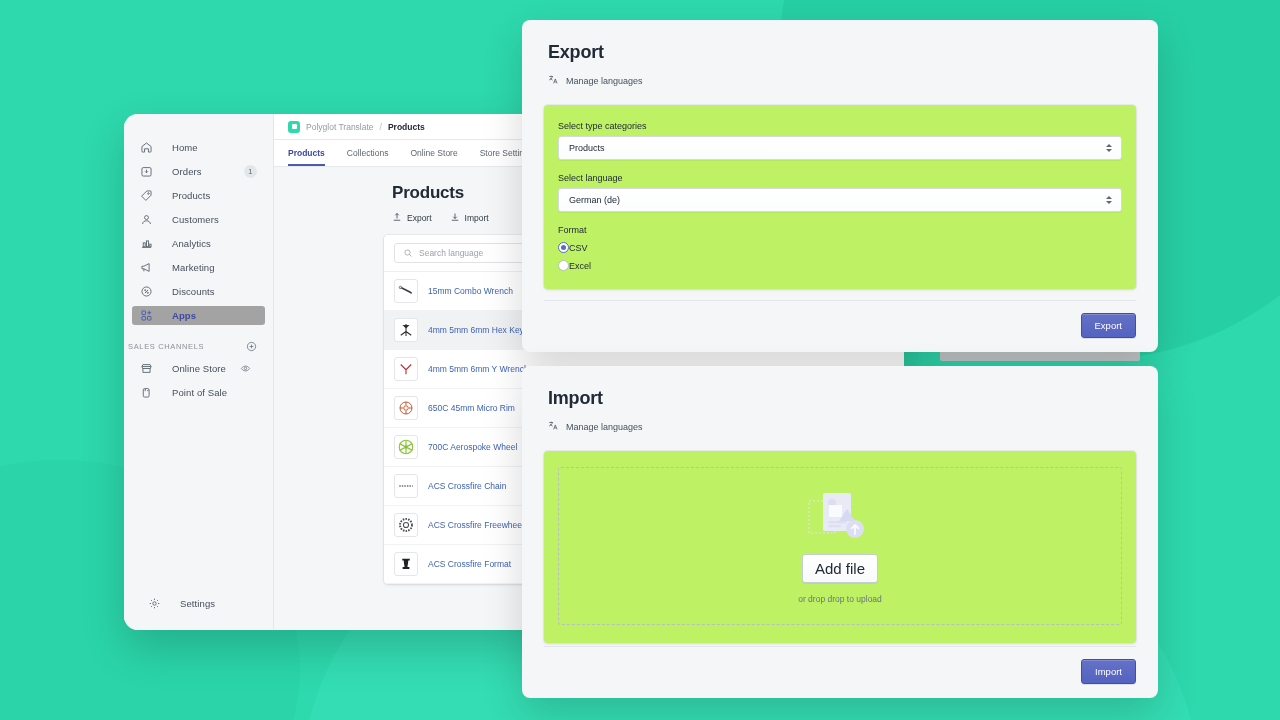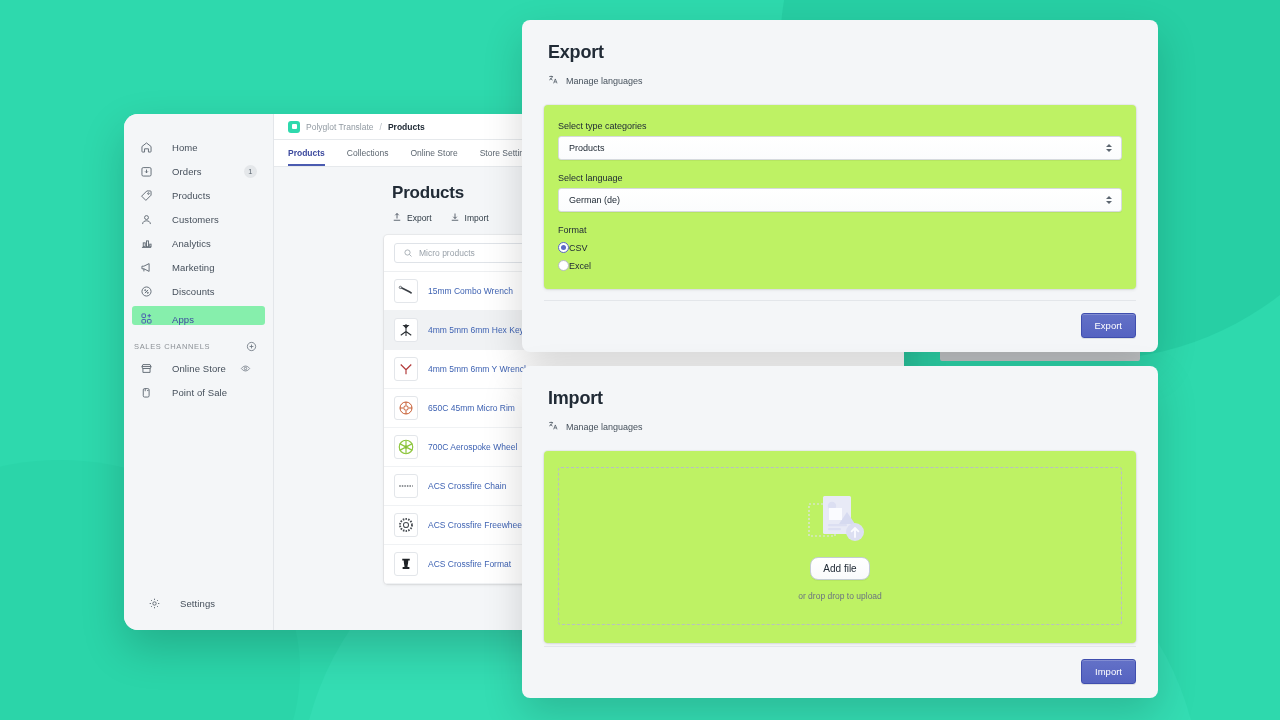--- a/index.html
+++ b/index.html
@@ -45,31 +45,31 @@
     padding-top: 24px;
     position: relative;
   }
   .nav-item {
     display: flex; align-items: center; gap: 19px;
     height: 19px; margin: 0 8px 5px 8px; padding: 0 8px;
     border-radius: 3px;
     font-size: 9.5px; color: #454f5b; letter-spacing: .1px;
     position: relative;
   }
-  .nav-item.active { background: #86efac; color: #3d4a9e; font-weight: 400; align-items: flex-end; }
+  .nav-item.active { background: #a3a3a3; color: #3d4a9e; font-weight: 700; }
   .nav-item .ico { width: 13px; height: 13px; flex: 0 0 13px; display: block; }
   .nav-item .ico svg { width: 13px; height: 13px; display: block; }
   .nav-badge {
     position: absolute; right: 8px; top: 3px;
     min-width: 13px; height: 13px; border-radius: 7px;
     background: #e4e7ea; color: #5b6670;
     font-size: 7.5px; line-height: 13px; text-align: center; padding: 0 4px;
   }
   .nav-section {
-    margin: 16px 16px 7px 10px;
+    margin: 16px 16px 7px 4px;
     font-size: 7.5px; letter-spacing: .65px; color: #8c9196;
     text-transform: uppercase; display: flex; align-items: center;
     justify-content: space-between;
   }
   .nav-section .plus { width: 11px; height: 11px; }
   .nav-trail { position: absolute; right: 14px; width: 11px; height: 11px; top: 4px; }
   #nav-settings {
     position: absolute; left: 8px; bottom: 12px; right: 8px;
   }
 
@@ -206,22 +206,22 @@
     border: 1.6px dashed #b9bec4;
     border-radius: 3px;
     height: 158px;
     display: flex; flex-direction: column;
     align-items: center; justify-content: center;
     gap: 9px;
   }
   #dz-illustration { width: 66px; height: 56px; }
   #add-file-btn {
     background: linear-gradient(180deg,#fff 0%, #f9fafb 100%);
-    border: 1px solid #c4cdd5; border-radius: 8px;
-    font-size: 10px; color: #212b36; padding: 5px 12px;
+    border: 1px solid #c4cdd5; border-radius: 3px;
+    font-size: 15px; color: #212b36; padding: 5px 12px;
     box-shadow: 0 1px 0 rgba(22,29,37,.05);
   }
   #dz-hint { font-size: 8.5px; color: #6b7480; margin-top: 2px; }
 
   
   #bg-strip {
     position: absolute; left: 940px; top: 345px; width: 200px; height: 16px;
     background: #c4c7c9; border-radius: 2px;
   }
 </style>
@@ -402,21 +402,21 @@
         </span>
       </div>
 
       <div id="products-card">
         <div id="search-row">
           <div id="search-box">
             <span><svg viewBox="0 0 20 20" fill="none" stroke="#9aa2aa" stroke-width="1.6">
                   <circle cx="9" cy="9" r="5.2"></circle>
                   <path d="M12.8 12.8 17 17"></path>
                 </svg></span>
-            <span id="search-placeholder">Micro products</span>
+            <span id="search-placeholder">Search language</span>
           </div>
         </div>
 
         <div class="product-row">
           <span class="thumb">
               <svg viewBox="0 0 24 24">
                 <path d="M4 8 L16 14 L19 16 L20 14 L17 12 L5 6 Z" fill="#3a3f45"></path>
                 <circle cx="4.5" cy="7.2" r="1.6" fill="#dfe3e8" stroke="#3a3f45" stroke-width=".8"></circle>
               </svg>
             </span>

